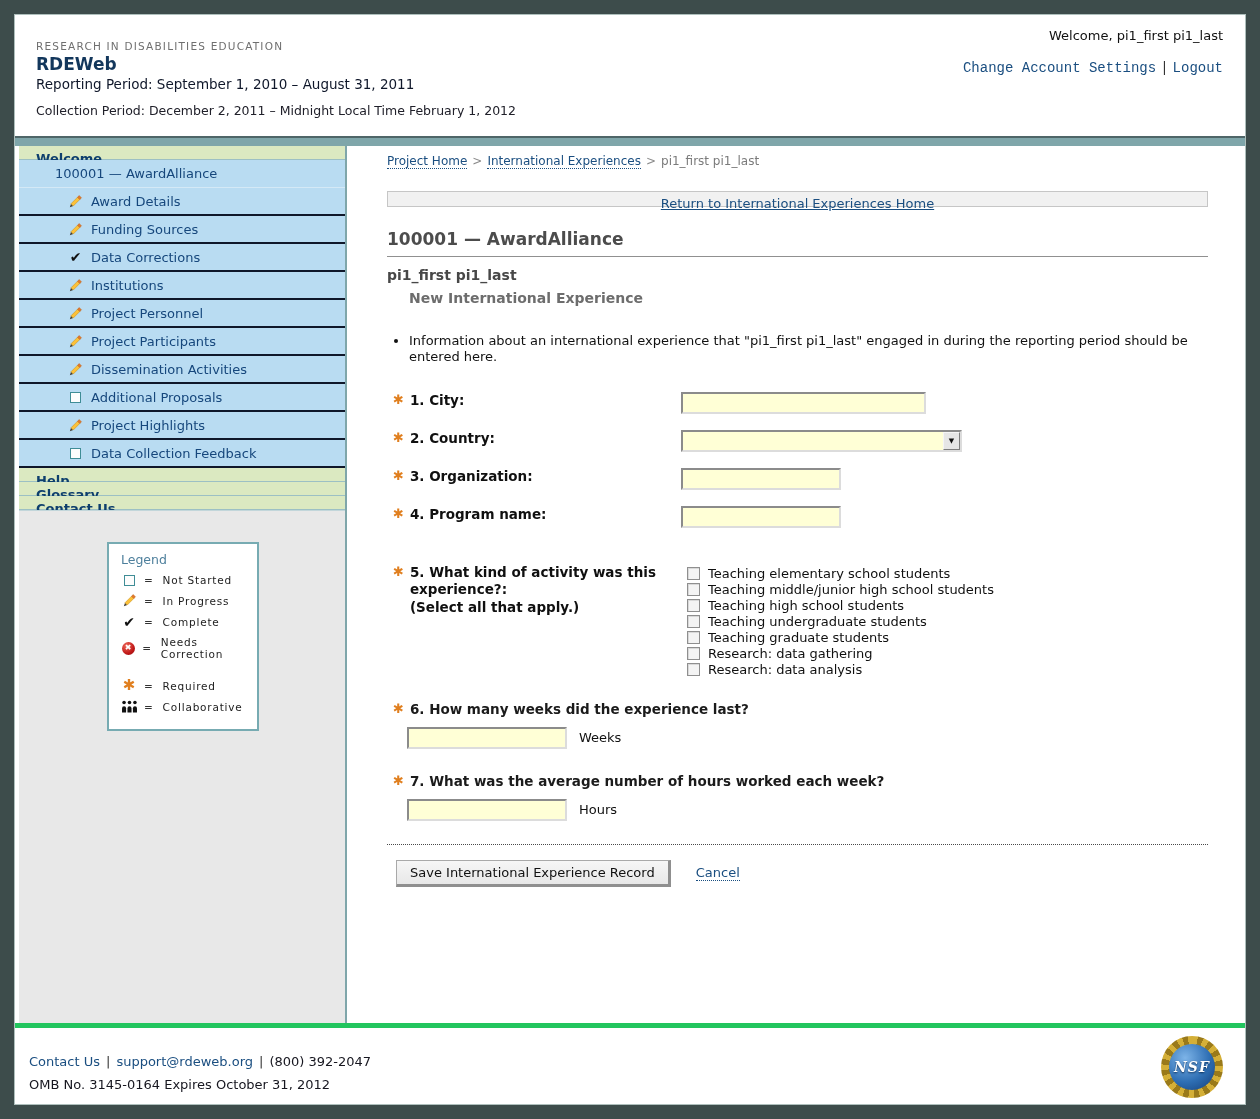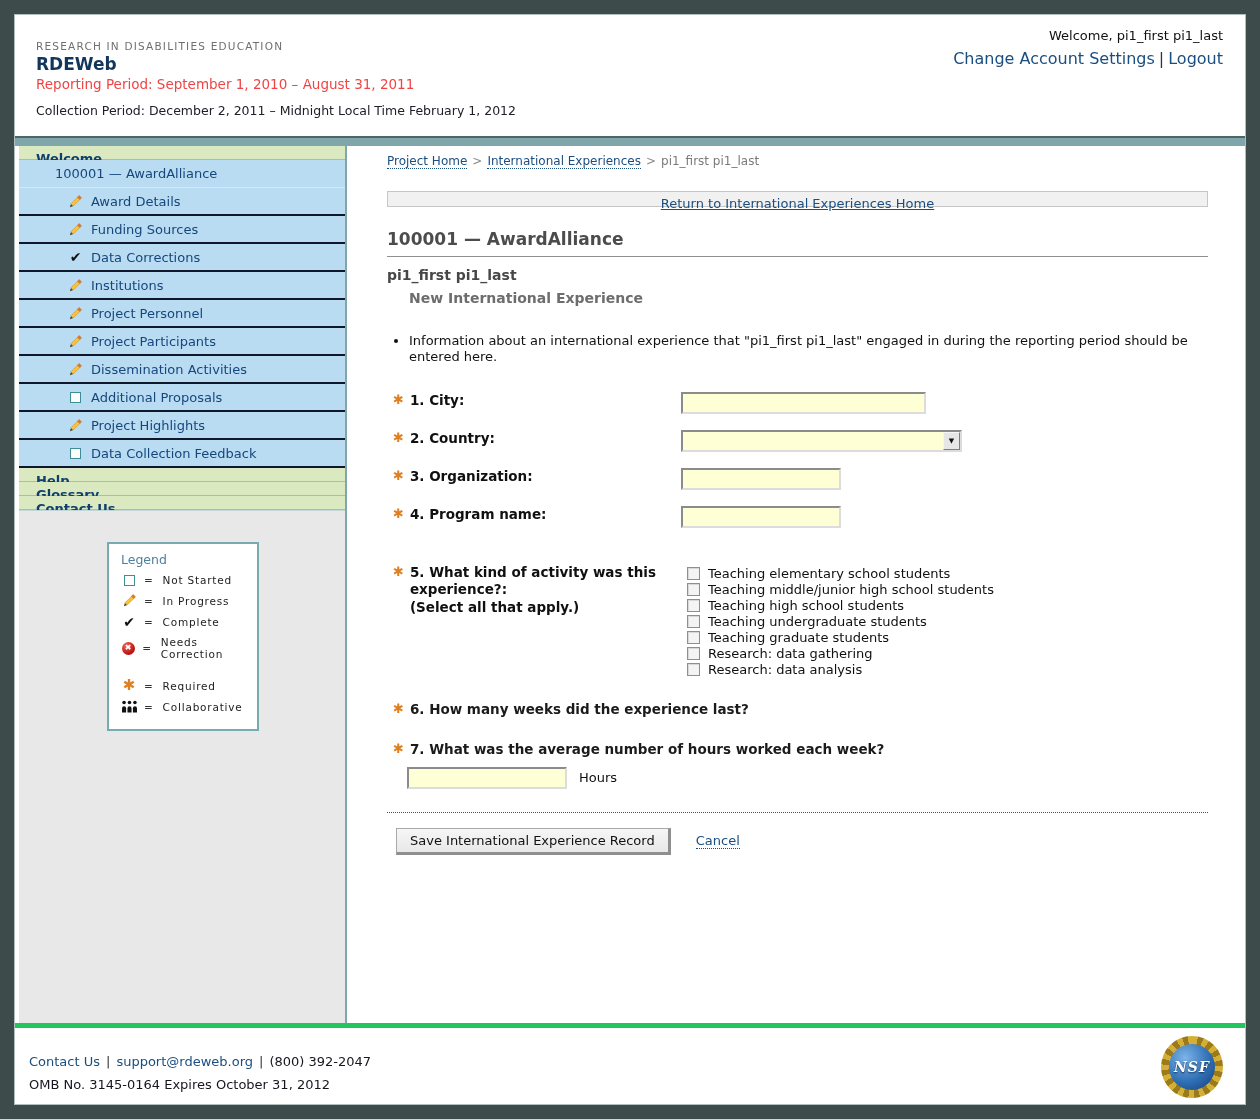--- a/index.html
+++ b/index.html
@@ -6,25 +6,25 @@
   html,body { width:1260px; height:1119px; }
   body { background:#3d4c4b; font-family:"DejaVu Sans","Liberation Sans",sans-serif; position:relative; }
   a { color:#1a4e80; text-decoration:none; cursor:pointer; }
 
   .page { position:absolute; left:14px; top:14px; width:1232px; height:1091px; background:#fff; border:1px solid #aebfbc; overflow:hidden; }
 
   
   .hdr { position:relative; height:121px; background:#fff; }
   .eyebrow { position:absolute; left:21px; top:25px; font-size:10.5px; letter-spacing:1.2px; color:#6f6f6f; }
   .app-title { position:absolute; left:21px; top:39px; font-size:17px; font-weight:bold; color:#13375c; }
-  .period { position:absolute; left:21px; top:61px; font-size:13.5px; color:#ef4444; }
+  .period { position:absolute; left:21px; top:61px; font-size:13.5px; color:#0f172a; }
   .collection { position:absolute; left:21px; top:88px; font-size:12.5px; color:#20202a; }
   .hdr-right { position:absolute; right:22px; top:13px; text-align:right; }
   .hdr-welcome { font-size:13px; color:#111; }
-  .hdr-links { font-size:16px; margin-top:6px; color:#1a4e80; }
+  .hdr-links { font-size:14px; margin-top:17px; color:#1a4e80;font-family:Liberation Mono, monospace; }
   .hdr-links .sep { color:#333; margin:0 4px; }
 
   .band { height:10px; background:#7fa6aa; border-top:2px solid #4f6668; }
 
   
   .body-row { display:flex; height:877px; background:#fff; }
   .sidebar-col { width:332px; flex:none; padding-left:4px; border-right:2px solid #7fa6aa; display:flex; flex-direction:column; background:#fff; }
   .side-hdr { height:14px; line-height:26px; background:#dbe9c1; border-bottom:1px solid #9cc0c4; font-size:13px; font-weight:bold; color:#0e3f6d; padding-left:17px; cursor:pointer; }
   .side-award { height:28px; line-height:28px; background:#b9dcf2; border-bottom:1px solid #d4e9f6; font-size:13px; color:#16477c; padding-left:36px; cursor:pointer; }
   .side-item { height:28px; background:#b9dcf2; border-bottom:2px solid #0f172a; font-size:13px; color:#16477c; padding-left:48px; display:flex; align-items:center; gap:7px; cursor:pointer; }
@@ -357,20 +357,24 @@
                 <span class="cb"></span>
                 <span class="cb-label">Research: data analysis</span>
               </label>
             </div>
         </div>
 
         <div class="q-full">
           <span class="req">✱</span>
           <span>6. How many weeks did the experience last?</span>
         </div>
+        <div class="unit-row">
+          <input class="txt w160" value="" style="">
+          <span class="unit">Weeks</span>
+        </div>
 
         <div class="q-full">
           <span class="req">✱</span>
           <span>7. What was the average number of hours worked each week?</span>
         </div>
         <div class="unit-row">
           <input class="txt w160" value="" style="">
           <span class="unit">Hours</span>
         </div>
 

